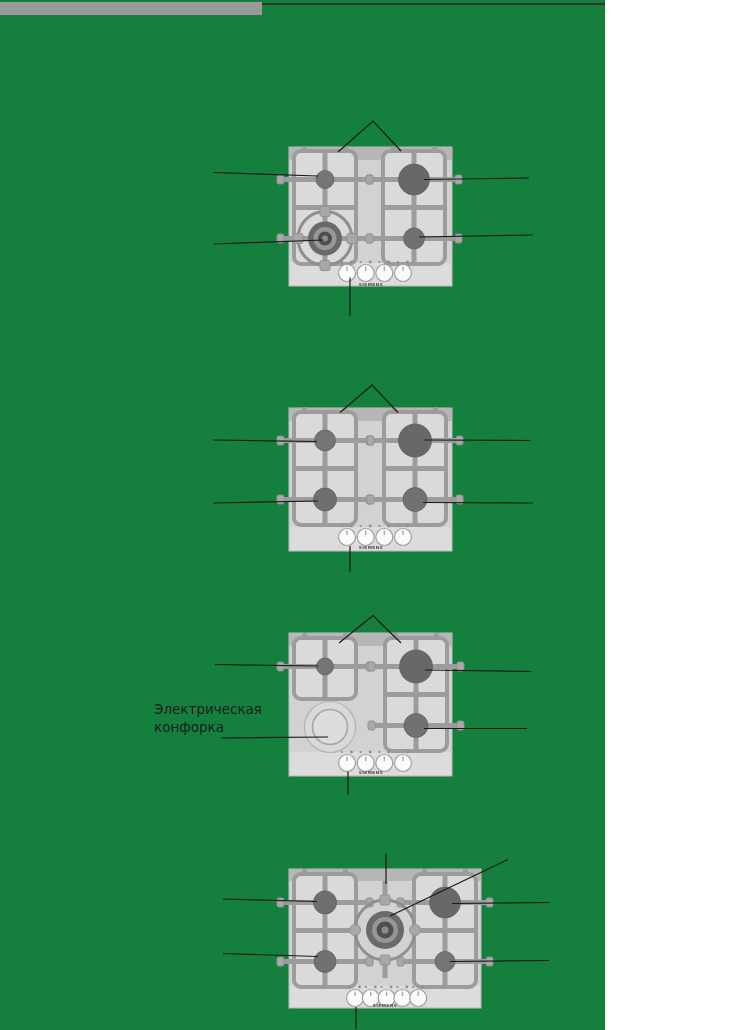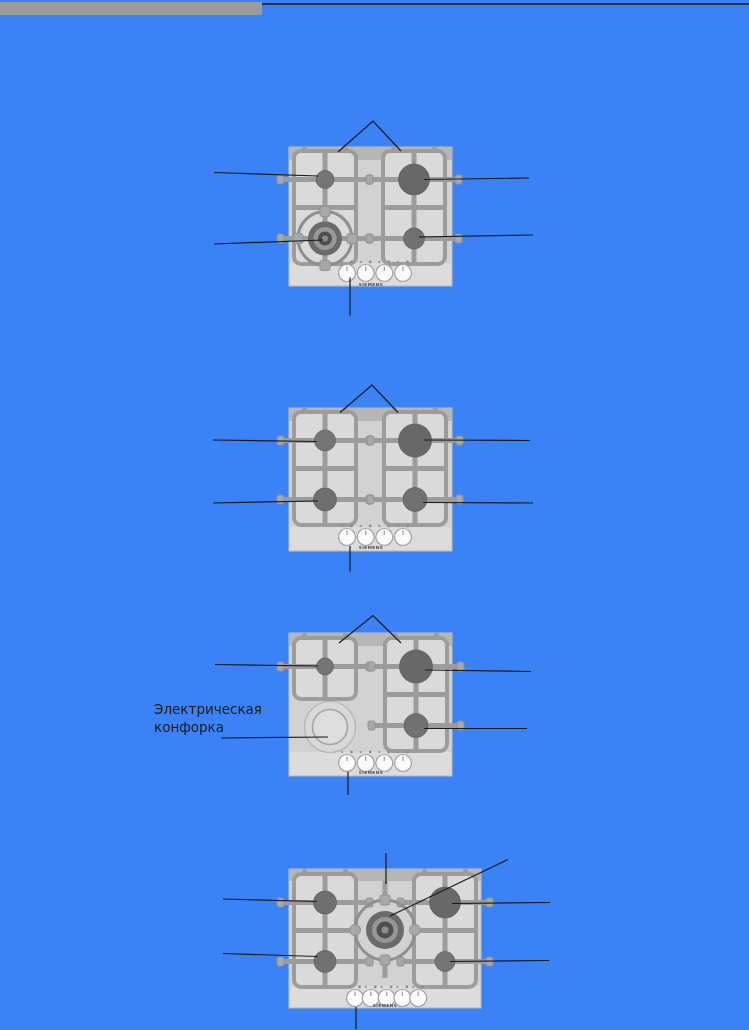--- a/index.html
+++ b/index.html
@@ -1,17 +1,17 @@
 <!DOCTYPE html>
 <html><head>
 <meta charset="utf-8">
 <style>
   html,body{margin:0;padding:0;background:#fff;}
   .page{
-    position:relative;width:749px;height:1030px;background:#3b82f6;
+    position:relative;width:605px;height:1030px;background:#15803d;
     overflow:hidden;font-family:"DejaVu Sans","Liberation Sans",sans-serif;
   }
   .header-bar{position:absolute;left:0;top:2px;width:262px;height:13px;background:#9a9a9a;}
   .header-rule{position:absolute;left:262px;top:3px;width:487px;height:2px;background:#323232;}
   .electric-label{
     position:absolute;left:154px;top:701px;width:130px;
     font-size:13.5px;line-height:17.5px;color:#1a1a1a;letter-spacing:0px;
   }
   svg.art{position:absolute;left:0;top:0;}
   .callout{stroke:#1a1a1a;stroke-width:1.2;fill:none;}

